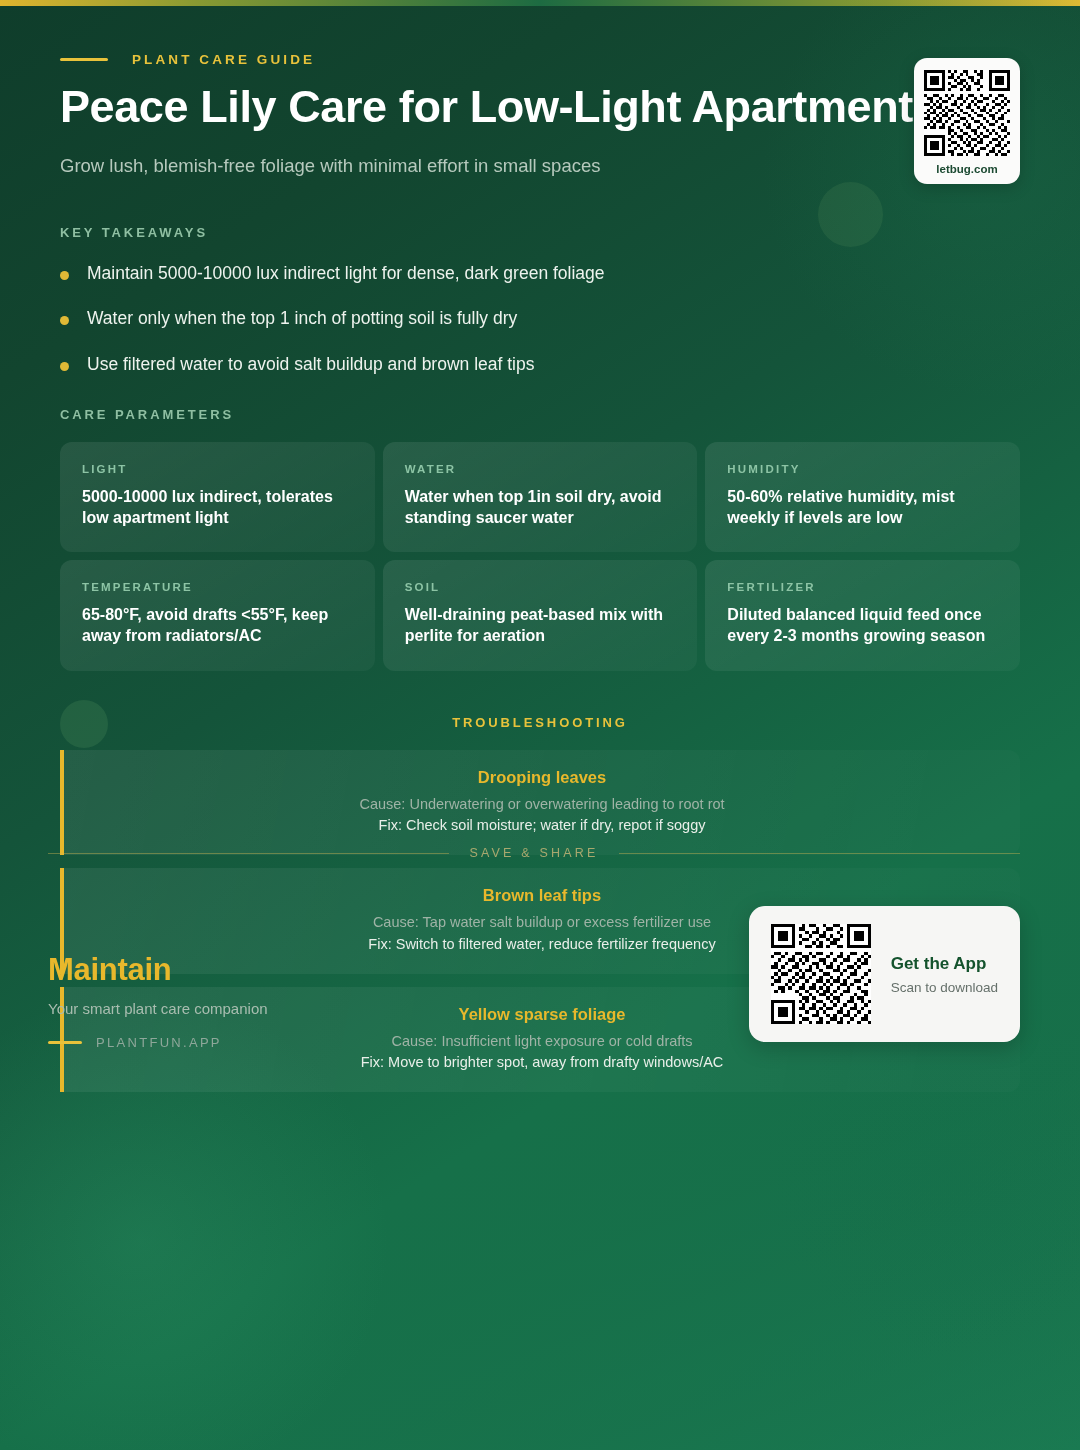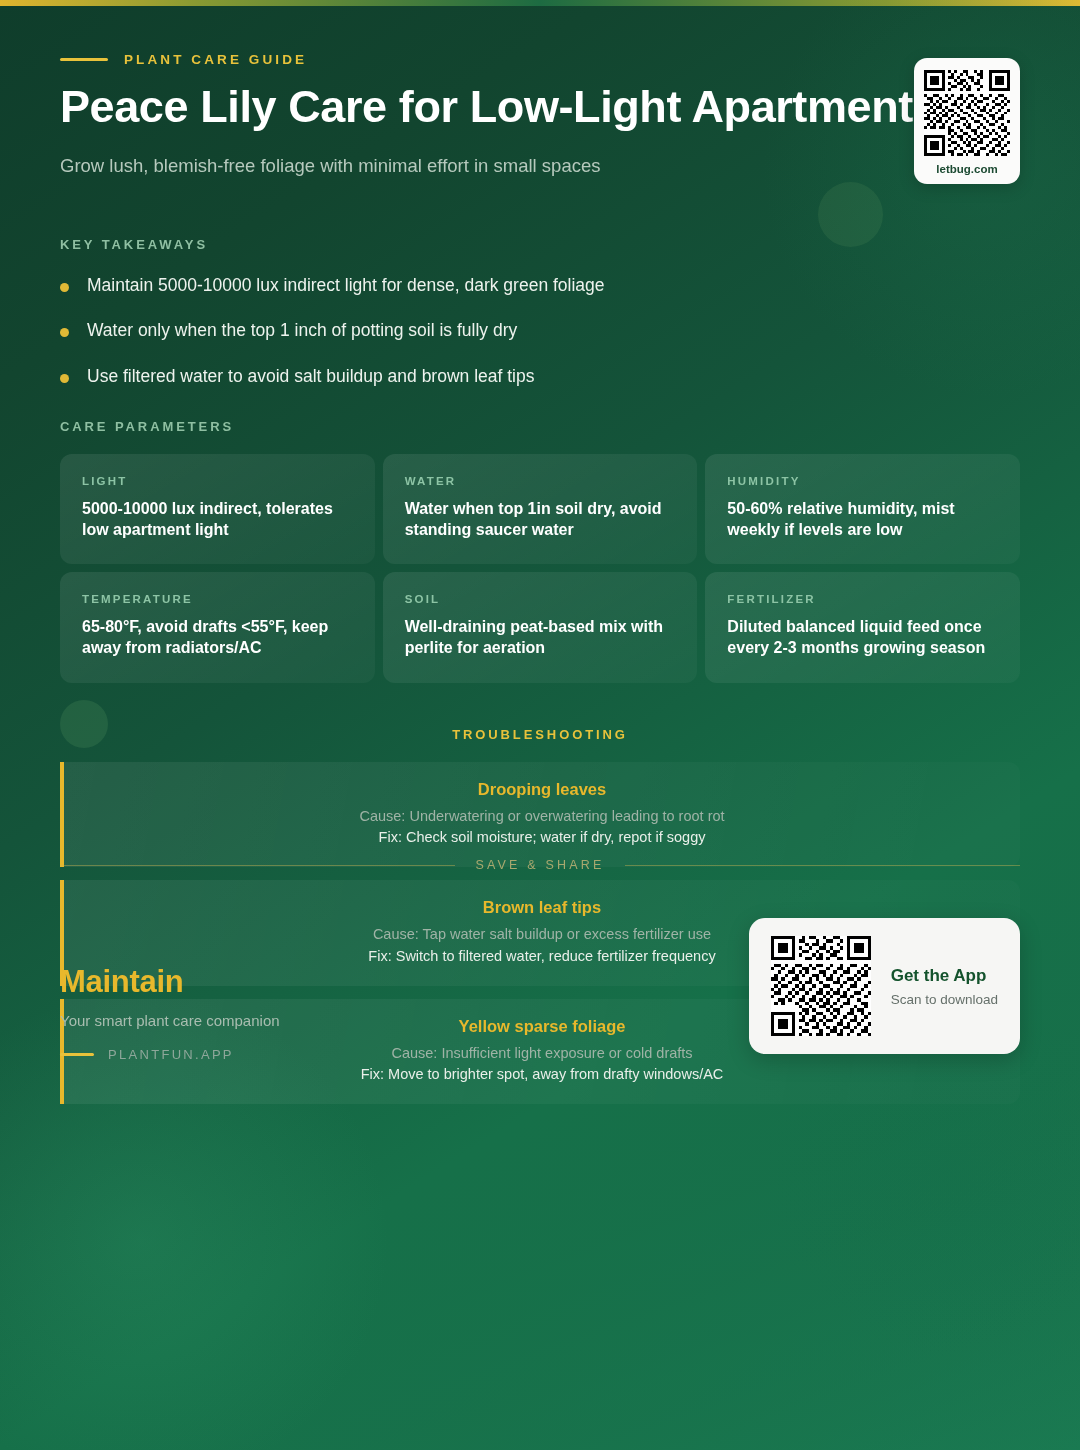--- a/index.html
+++ b/index.html
@@ -54,21 +54,21 @@
     position:absolute; right:-60px; top:980px;
     width:380px; height:380px; border-radius:50%;
     background:radial-gradient(circle,rgba(20,110,75,.28) 0%,rgba(20,110,75,0) 70%);
   }
 
   
   .page { position:relative; padding:0 60px; }
 
   
   .header { padding-top:52px; position:relative; }
-  .eyebrow { display:flex; align-items:center; gap:16px; margin-bottom:16px; }
+  .eyebrow { display:flex; align-items:center; gap:24px; margin-bottom:16px; }
   .eyebrow .dash { width:48px; height:3px; background:#e8c23b; border-radius:2px; }
   .eyebrow .txt {
     color:#e8c23b; font-size:13.5px; font-weight:700;
     letter-spacing:3.1px;
   }
   h1.title {
     color:#ffffff; font-size:45px; font-weight:700;
     letter-spacing:-0.4px; line-height:1.06;
     max-width:880px;
   }
@@ -88,21 +88,21 @@
   }
 
   
   .sec-label {
     font-size:13px; font-weight:700; letter-spacing:2.9px;
     color:#8fbfa2;
   }
   .sec-label.gold { color:#e8c23b; }
 
   
-  .takeaways { margin-top:60px; }
+  .takeaways { margin-top:48px; }
   .takeaways .sec-label { margin-bottom:22px; }
   .tk-item { display:flex; align-items:flex-start; gap:18px; margin-bottom:22px; }
   .tk-dot {
     width:9px; height:9px; border-radius:50%; background:#e0b936;
     margin-top:9px; flex:none;
   }
   .tk-text { color:#eef3ee; font-size:17.5px; line-height:1.35; }
 
   
   .params { margin-top:30px; }
@@ -135,21 +135,21 @@
     border-radius:0 12px 12px 0;
     padding:18px 22px 18px 22px;
     margin-bottom:13px;
     width:960px;
   }
   .tr-title { color:#e8b82c; font-size:16.5px; font-weight:700; margin-bottom:7px; }
   .tr-cause { color:#9fb3a6; font-size:14.5px; line-height:1.5; }
   .tr-fix   { color:#e9efe9; font-size:14.5px; line-height:1.5; }
 
   
-  .footer { position:absolute; left:60px; right:60px; bottom:42px; }
+  .footer { position:absolute; left:48px; right:60px; bottom:42px; }
   .divider { display:flex; align-items:center; gap:20px; margin-bottom:46px; }
   .divider .line { flex:1; height:1px; background:rgba(210,180,80,.42); }
   .divider .dtxt {
     color:#a8a86e; font-size:12.5px; letter-spacing:3.2px; font-weight:500;
   }
   .foot-row { display:flex; align-items:flex-end; justify-content:space-between; }
   .brand-name {
     color:#e8b82c; font-size:31px; font-weight:700; letter-spacing:-0.3px;
   }
   .brand-tag { margin-top:12px; color:#a9bdb0; font-size:15px; }

